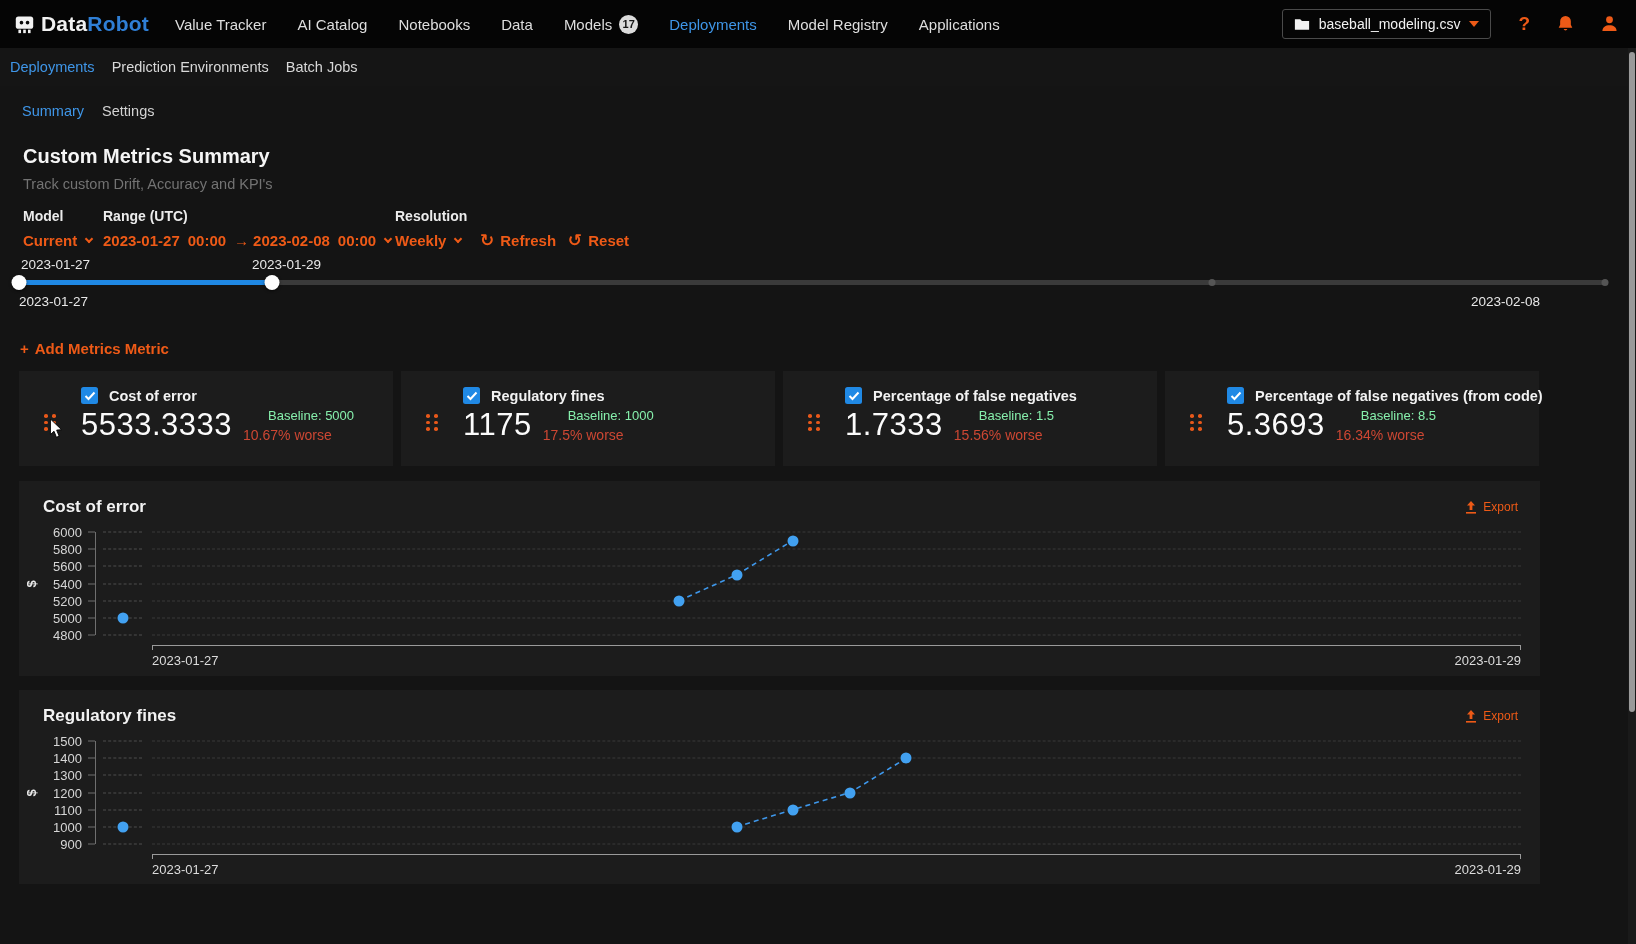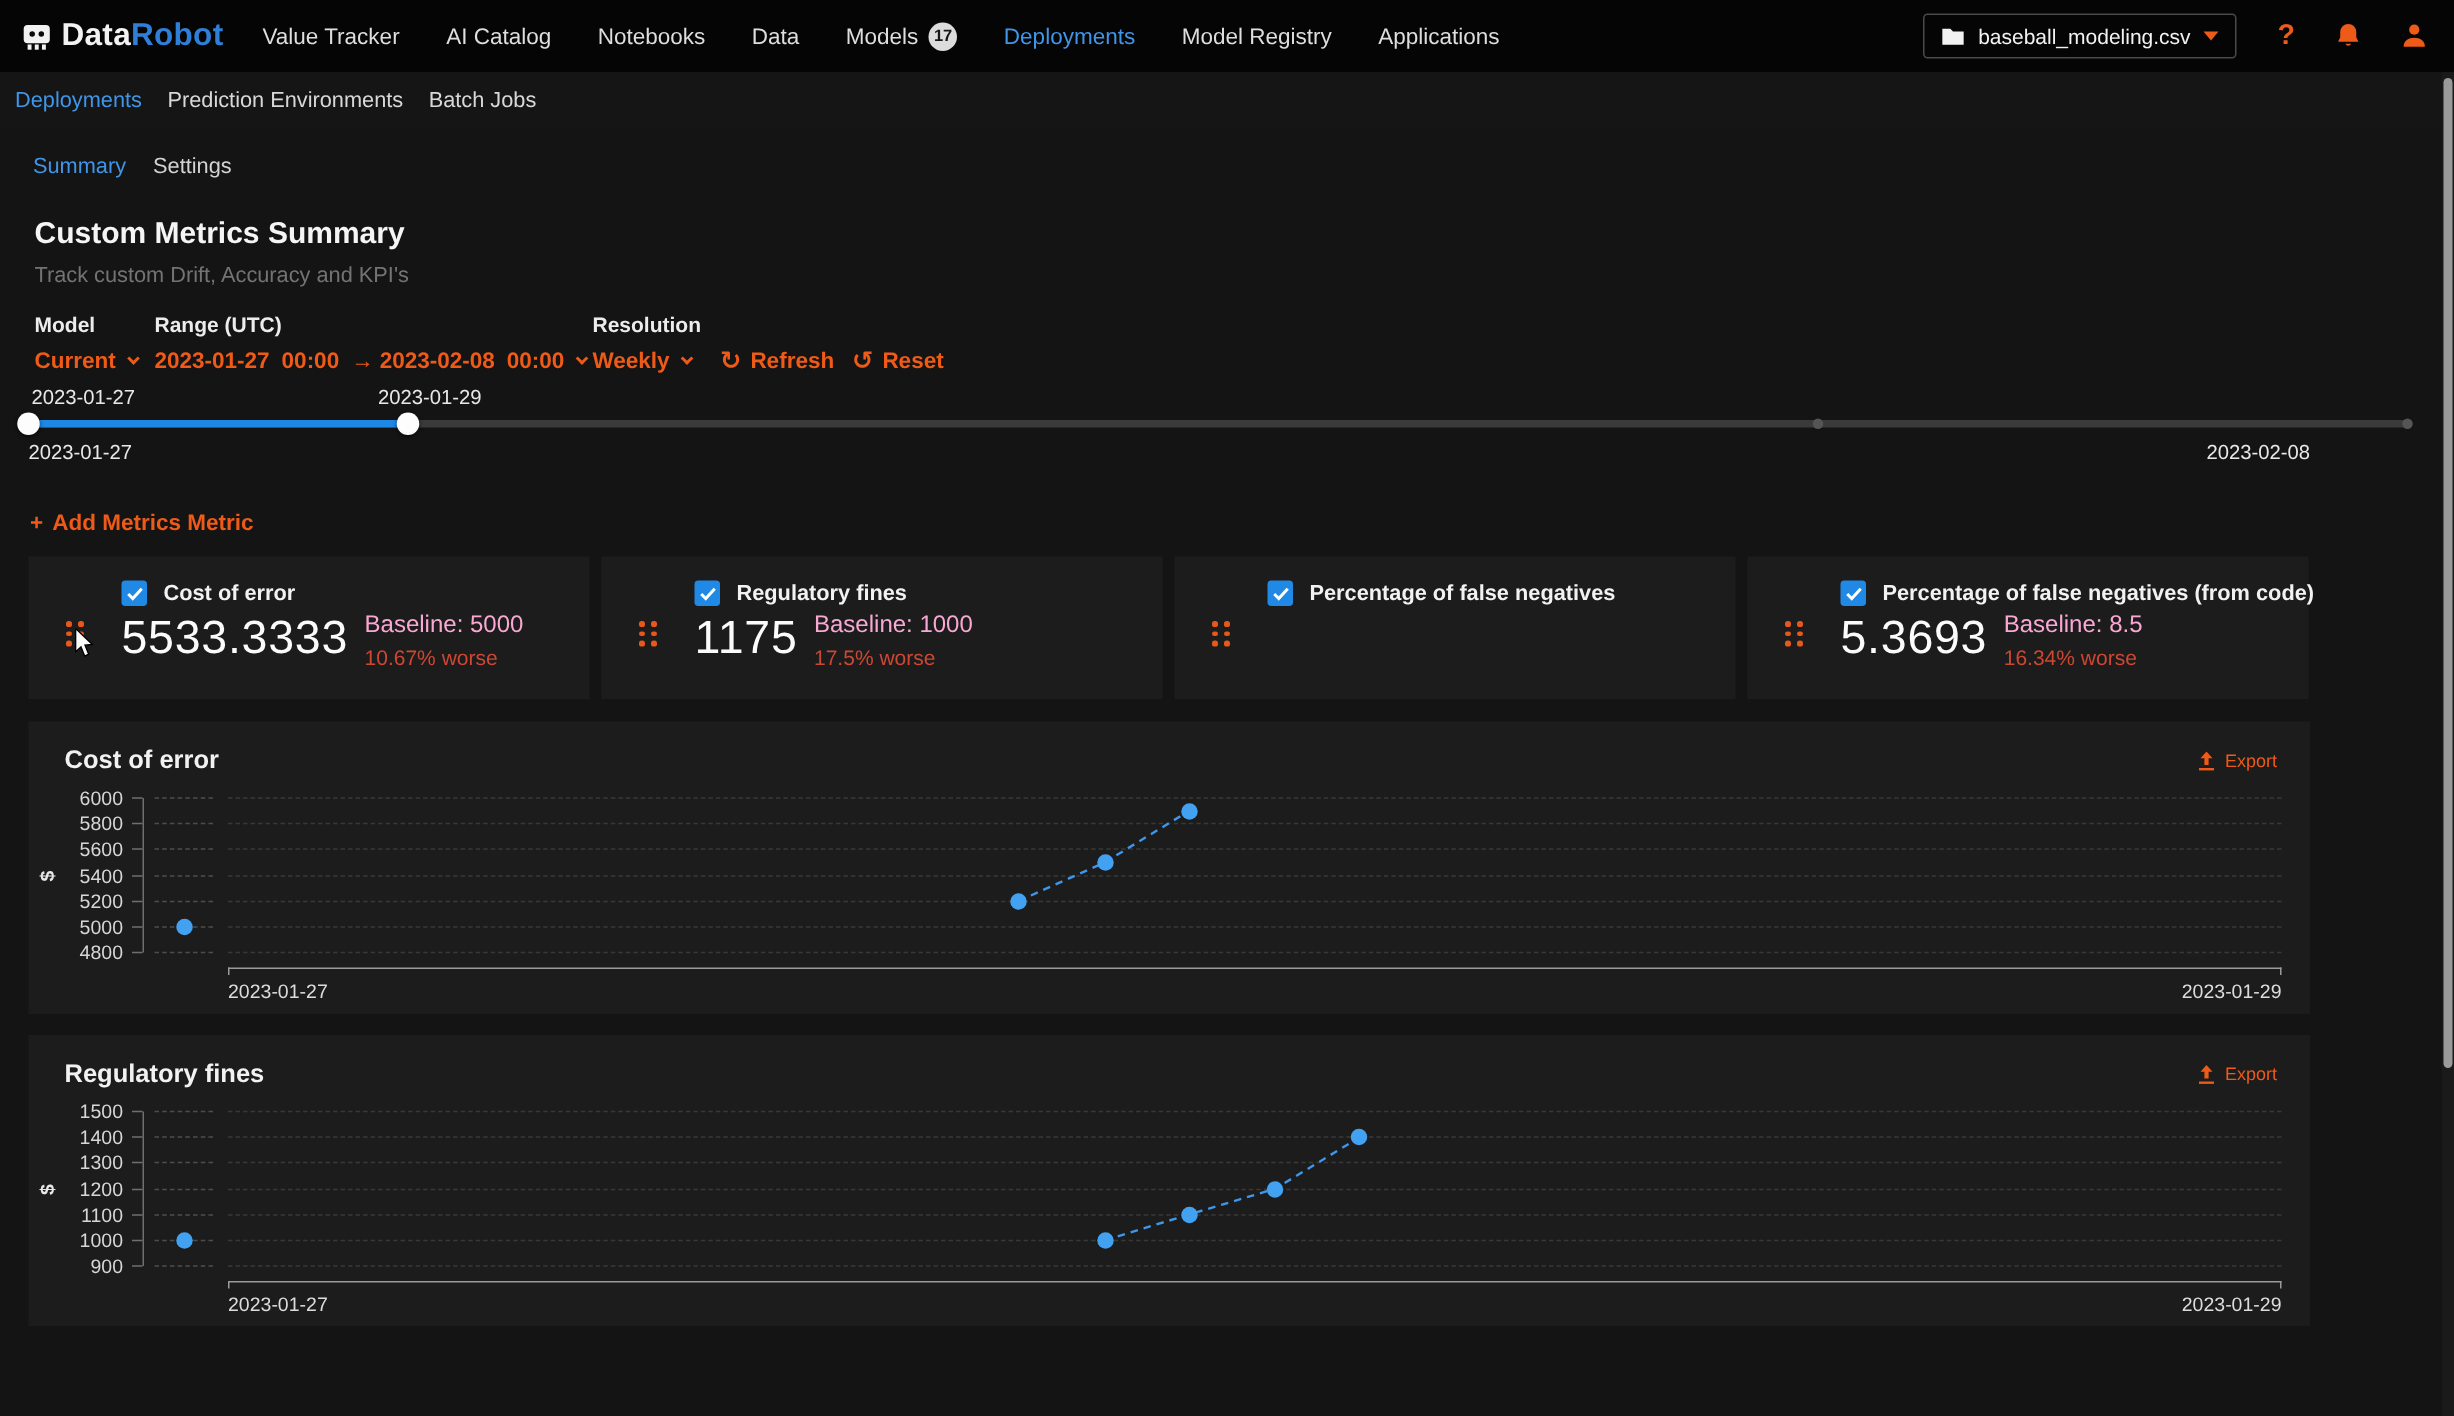--- a/index.html
+++ b/index.html
@@ -61,21 +61,21 @@
   
   .mcard { position:absolute; top:371px; width:374px; height:95px; background:#1c1c1c; }
   .mc-head { position:absolute; left:62px; top:16px; display:flex; align-items:center; gap:11px; }
   .cbx { width:17px; height:17px; background:#2089e5; border-radius:2.5px; display:flex; align-items:center; justify-content:center; cursor:pointer; flex:none; }
   .mc-title { font-size:14.5px; font-weight:bold; color:#f2f2f2; white-space:nowrap; }
   .drag { position:absolute; left:25px; top:43px; display:grid; grid-template-columns:4px 4px; gap:3px 4px; cursor:grab; }
   .drag i { width:3.5px; height:3.5px; background:#e8581a; border-radius:50%; }
   .mc-main { position:absolute; left:62px; top:36px; display:flex; gap:11px; align-items:flex-start; }
   .mc-value { font-size:31px; color:#fbfbfb; letter-spacing:.5px; line-height:1.0; margin-top:2px; }
   .mc-right { display:flex; flex-direction:column; gap:4px; padding-top:1px; }
-  .mc-base { font-size:16px; color:#f9a8d4; white-space:nowrap; }
+  .mc-base { font-size:13px; color:#86efac; white-space:nowrap;margin-left:25px; }
   .mc-delta { font-size:14px; color:#cd4733; white-space:nowrap; }
   .cursor-arrow { position:absolute; left:30px; top:48px; }
 
   
   .chart-card { position:absolute; left:19px; width:1521px; background:#1c1c1c; }
   .cc-head { position:absolute; left:24px; right:22px; top:16px; display:flex; justify-content:space-between; align-items:center; }
   .cc-title { font-size:17px; font-weight:bold; color:#f2f2f2; }
   .cc-export { display:flex; align-items:center; gap:6px; color:#ee5a17; font-size:12px; font-weight:normal; cursor:pointer; }
   .chart-body { position:absolute; left:0; right:0; top:51px; height:103px; }
   .ylab { position:absolute; left:9px; top:50%; transform:translateY(-50%) rotate(-90deg); font-size:13px; font-weight:bold; color:#e8e8e8; }
@@ -278,20 +278,27 @@
         <i></i>
       </span>
     <div class="mc-head">
       <span class="cbx">
         <svg width="12" height="10" viewBox="0 0 12 10">
             <polyline points="1.5,5 4.5,8 10.5,1.5" fill="none" stroke="#fff" stroke-width="2"></polyline>
           </svg>
       </span>
       <span class="mc-title">Percentage of false negatives</span>
     </div>
+    <div class="mc-main">
+      <span class="mc-value">1.7333</span>
+      <span class="mc-right">
+        <span class="mc-base">Baseline: 1.5</span>
+        <span class="mc-delta">15.56% worse</span>
+      </span>
+    </div>
   </div>
 
   <div class="mcard" style="left:1165px">
     <span class="drag">
         <i></i>
         <i></i>
         <i></i>
         <i></i>
         <i></i>
         <i></i>

